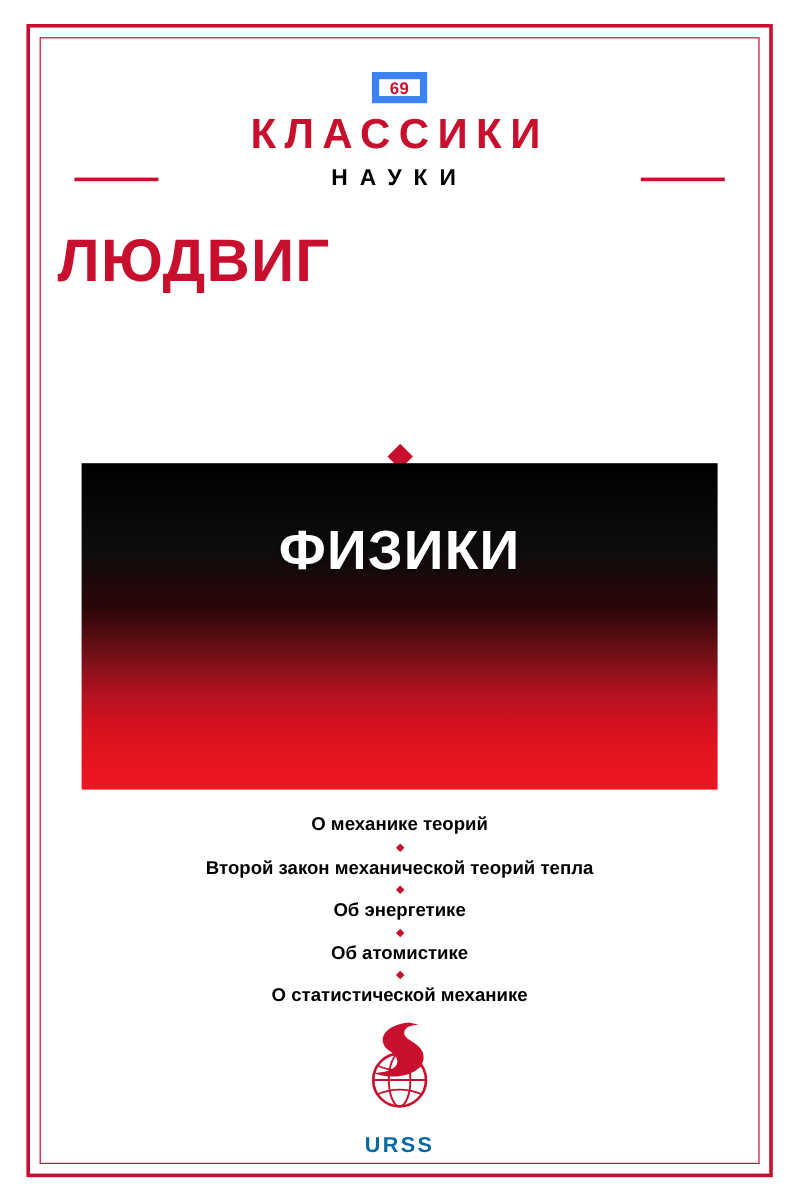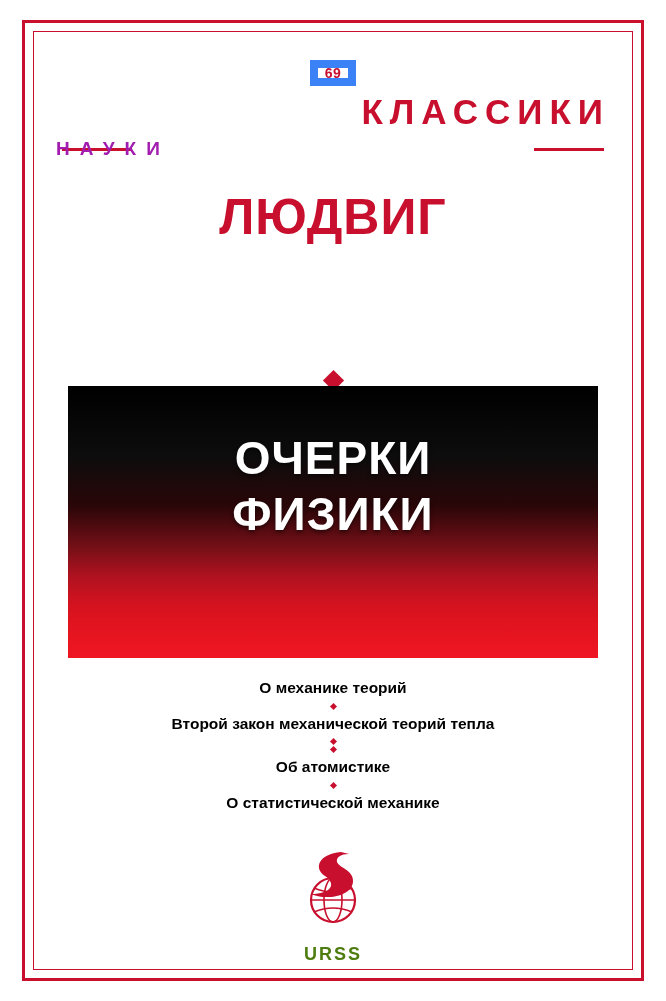--- a/index.html
+++ b/index.html
@@ -51,73 +51,73 @@
     right: 56px;
     height: 130px;
   }
   .series-num-box {
     position: absolute;
     left: 50%;
     transform: translateX(-50%);
     top: 8px;
     width: 46px;
     height: 26px;
-    border: 8px solid #3b82f6;
+    border: 6px solid #3b82f6;
     box-sizing: border-box;
     display: flex;
     align-items: center;
     justify-content: center;
   }
   .series-num {
     font-size: 14px;
     font-weight: bold;
     color: #c8102e;
     letter-spacing: 0.5px;
     line-height: 1;
   }
   .series-title {
     position: absolute;
     top: 40px;
     left: 0;
     right: 0;
-    text-align: right;
+    text-align: center;
     font-size: 35px;
     font-weight: bold;
     color: #c8102e;
     letter-spacing: 7px;
     font-family: "Liberation Sans", sans-serif;
   }
   .series-sub {
     position: absolute;
     top: 86px;
     left: 0;
     right: 0;
-    text-align: left;
+    text-align: center;
     font-size: 19px;
     font-weight: bold;
-    color: #a21caf;
+    color: #000000;
     letter-spacing: 10px;
   }
   .series-rule-left, .series-rule-right {
     position: absolute;
     top: 96px;
     height: 3px;
     background: #c8102e;
     width: 70px;
   }
   .series-rule-left { left: 6px; }
   .series-rule-right { right: 6px; }
 
   
   .author {
     position: absolute;
     left: 48px;
     right: 48px;
     top: 192px;
-    text-align: center;
+    text-align: left;
     color: #c8102e;
     font-weight: bold;
     line-height: 1.02;
   }
   .author-first {
     font-size: 50px;
     letter-spacing: 1px;
   }
   .author-last {
     font-size: 67px;
@@ -202,21 +202,21 @@
   .logo-mark {
     width: 72px;
     height: 88px;
     margin: 0 auto;
     position: relative;
   }
   .logo-name {
     margin-top: 8px;
     font-size: 18px;
     font-weight: bold;
-    color: #4d7c0f;
+    color: #0369a1;
     letter-spacing: 2px;
   }
 </style>
 </head>
 <body>
 
 <div class="cover">
 
   <div class="frame-outer"></div>
   <div class="frame-inner"></div>
@@ -232,30 +232,30 @@
   </div>
 
   <div class="author">
     <div class="author-first">ЛЮДВИГ</div>
   </div>
 
   <div class="diamond"></div>
 
   <div class="title-panel">
     <div class="title-text">
-      <div>ОЧЕРКИ</div>
       <div>ФИЗИКИ</div>
     </div>
   </div>
 
   <div class="contents">
     <div class="entry">О механике теорий</div>
     <div class="dot"></div>
     <div class="entry">Второй закон механической теорий тепла</div>
     <div class="dot"></div>
+    <div class="entry">Об энергетике</div>
     <div class="dot"></div>
     <div class="entry">Об атомистике</div>
     <div class="dot"></div>
     <div class="entry">О статистической механике</div>
   </div>
 
   <div class="logo-wrap">
     <div class="logo-mark">
       <svg width="72" height="88" viewBox="0 0 72 88" xmlns="http://www.w3.org/2000/svg">
         <g>

